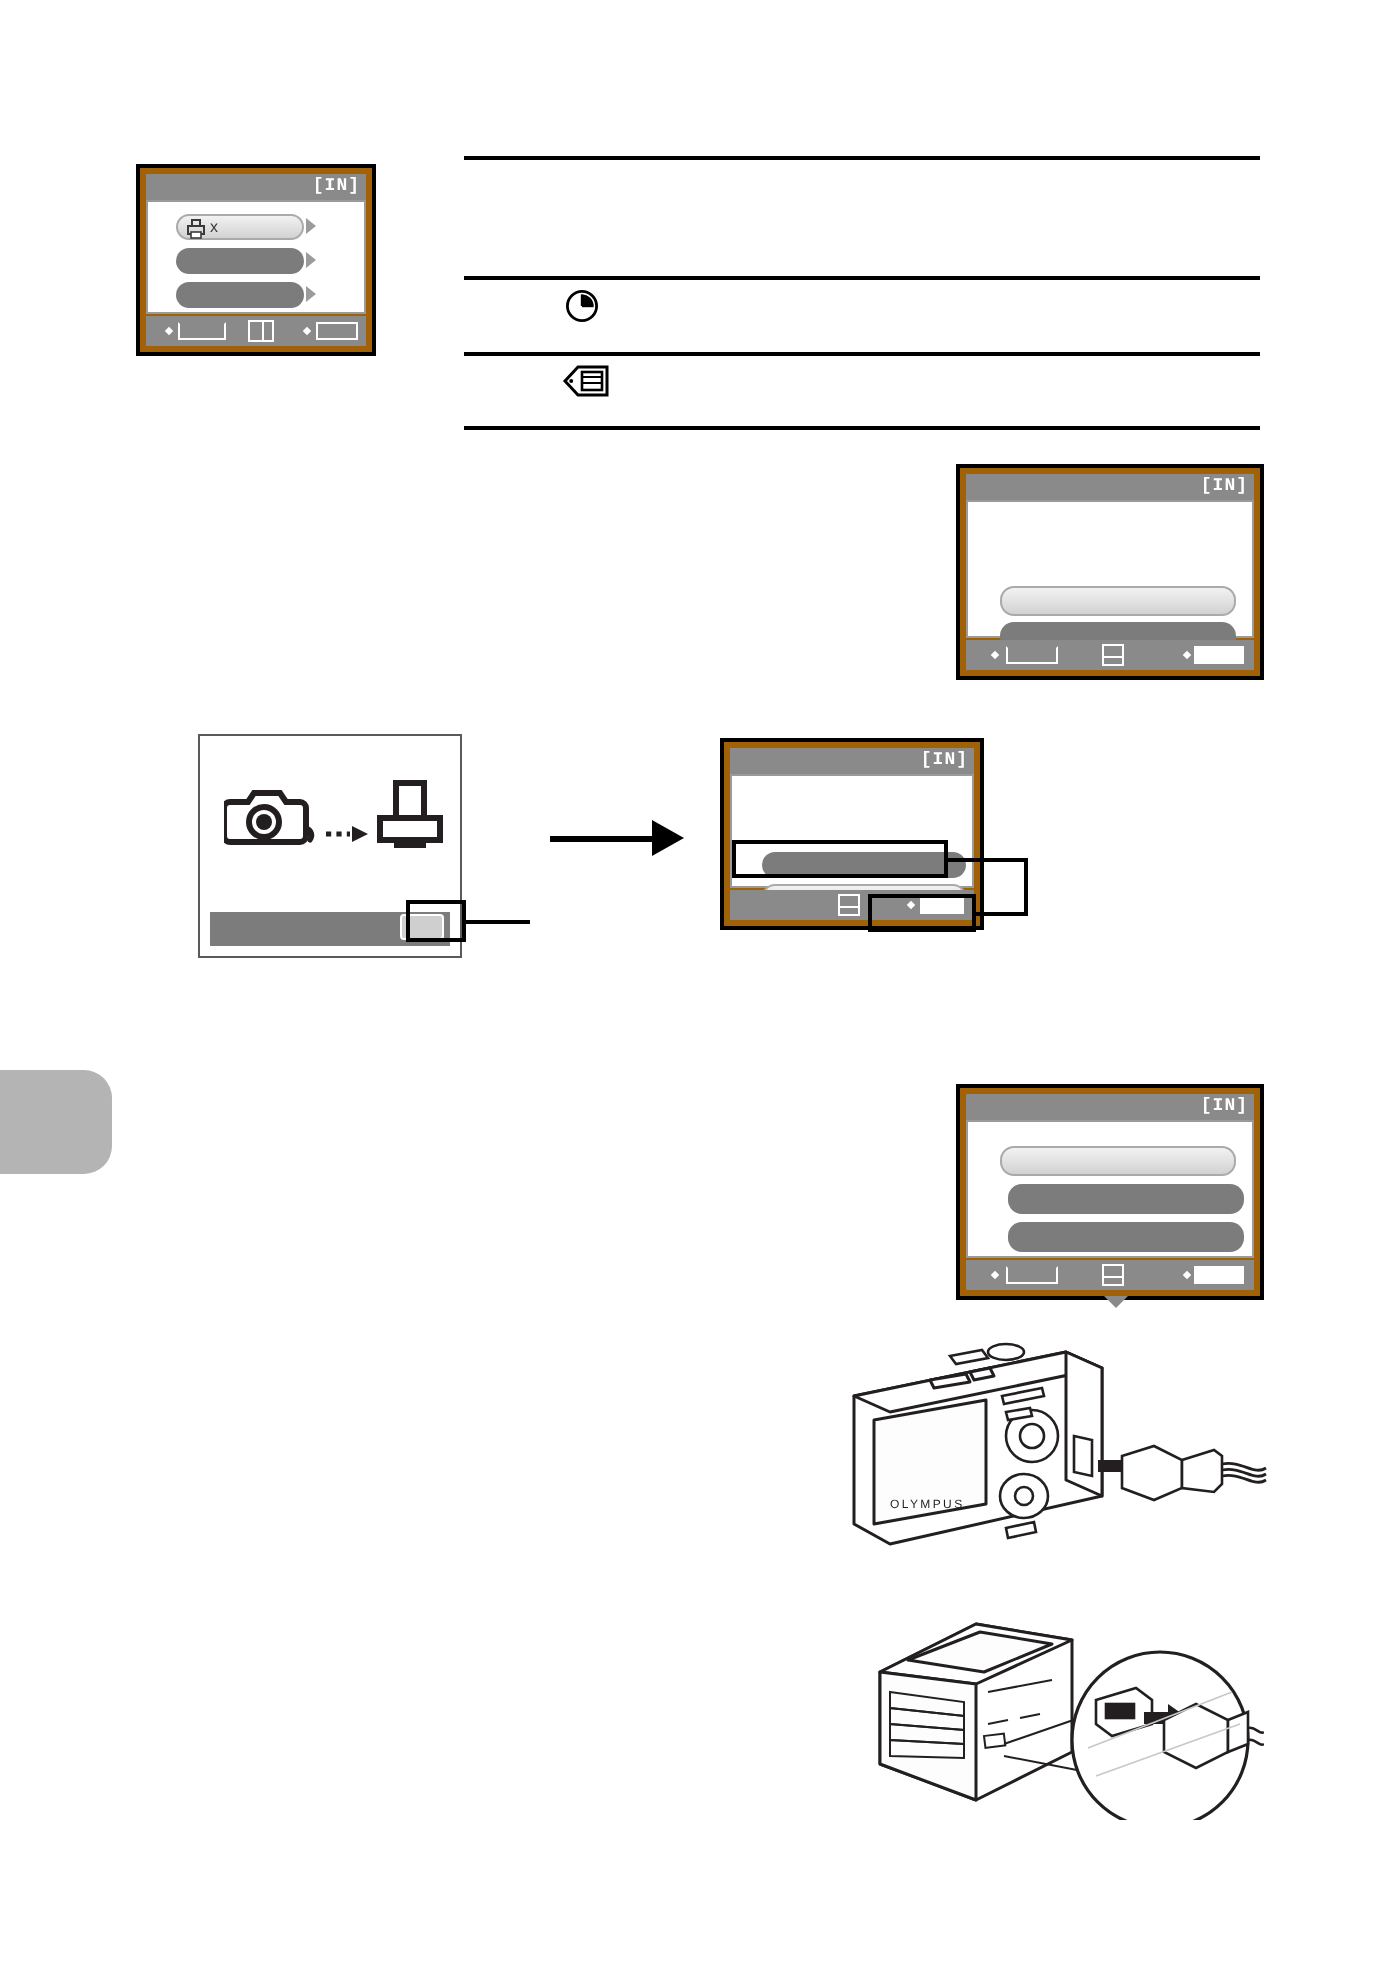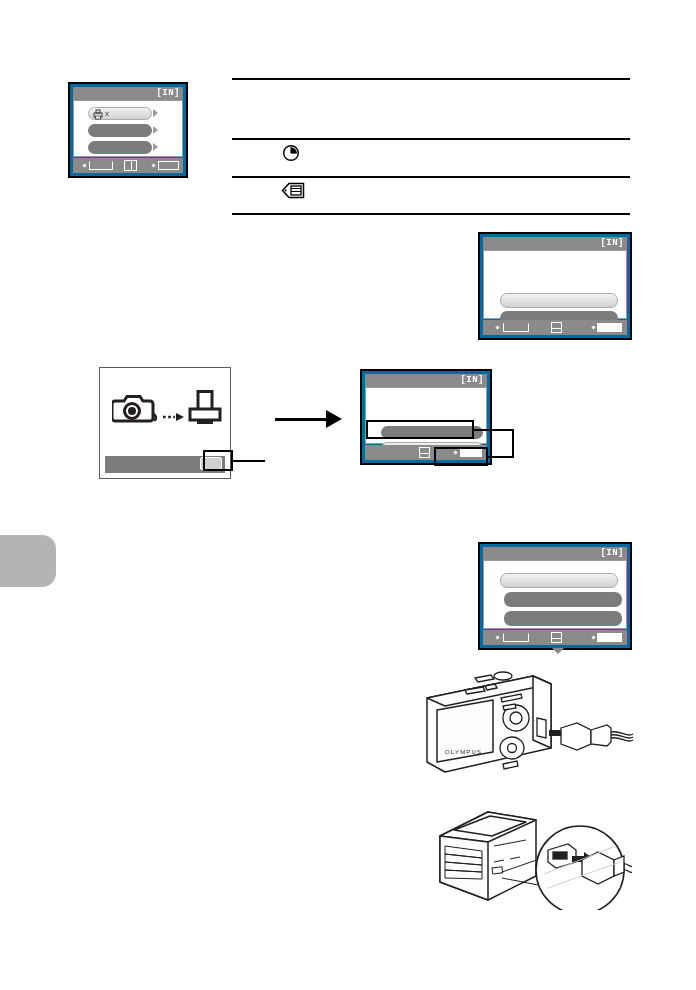--- a/index.html
+++ b/index.html
@@ -26,21 +26,21 @@
     width: 56px;
     height: 52px;
     background: #b4b4b4;
     border-top-right-radius: 14px;
     border-bottom-right-radius: 14px;
   }
 
   
   .lcd {
     position: absolute;
-    background: #0369a1;
+    background: #a16207;
     border: 2px solid #000000;
     box-sizing: border-box;
   }
   .lcd-title {
     position: absolute;
     left: 3px;
     right: 3px;
     top: 3px;
     height: 13px;
     background: #8a8a8a;

